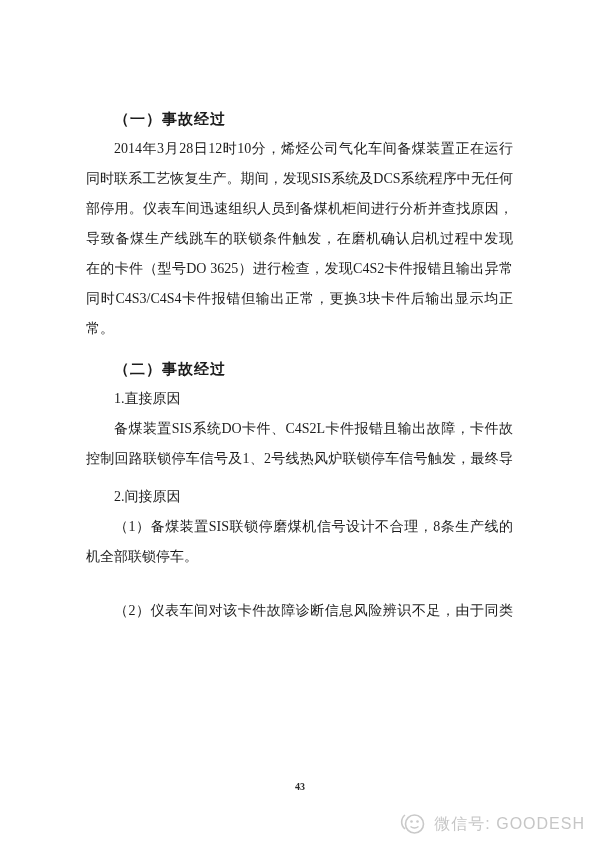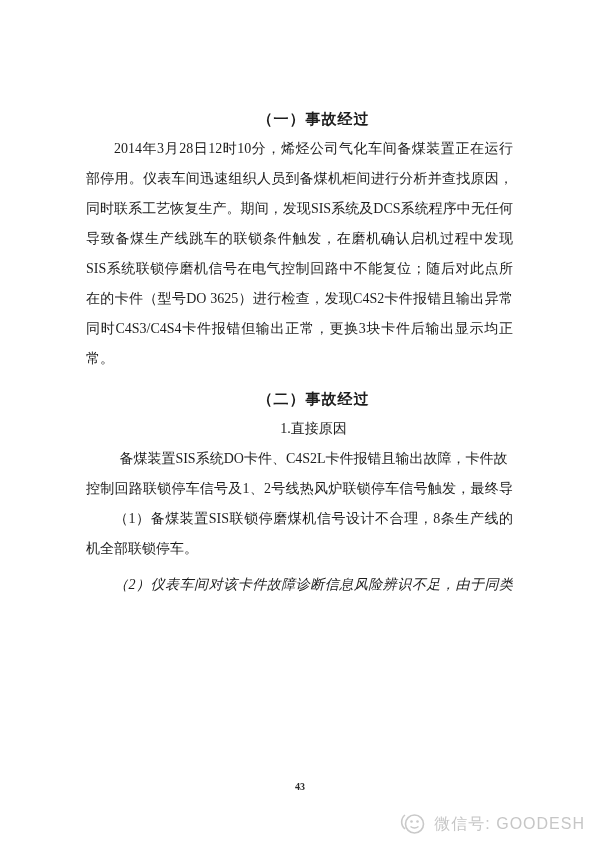--- a/index.html
+++ b/index.html
@@ -26,29 +26,29 @@
     line-height: 30px;
     font-size: 14px;
     overflow: hidden;
     white-space: nowrap;
   }
   .fill {
     white-space: normal;
     text-align: justify;
     text-align-last: justify;
   }
-  .indent { text-indent: 28px; text-align: center; }
+  .indent { text-indent: 28px; }
   .heading {
     font-weight: bold;
     font-size: 15px;
     letter-spacing: 1px;
   }
   .mt10 { margin-top: 10px; }
   .mt8  { margin-top: 8px; }
-  .mt6  { margin-top: 6px; font-style: italic; }
+  .mt6  { margin-top: 24px; }
   sup {
     font-size: 9px;
     line-height: 0;
     vertical-align: 6px;
   }
   .pagenum {
     position: absolute;
     top: 781px;
     left: 0;
     width: 600px;
@@ -73,38 +73,38 @@
 </style>
 </head>
 <body>
 
 <div class="doc">
 
   <div class="line heading indent">（一）事故经过</div>
 
   <div>
     <div class="line fill indent">2014年3月28日12时10分，烯烃公司气化车间备煤装置正在运行</div>
+    <div class="line fill">同时联系工艺恢复生产。期间，发现SIS系统及DCS系统程序中无任何</div>
     <div class="line fill">部停用。仪表车间迅速组织人员到备煤机柜间进行分析并查找原因，</div>
-    <div class="line fill">同时联系工艺恢复生产。期间，发现SIS系统及DCS系统程序中无任何</div>
     <div class="line fill">导致备煤生产线跳车的联锁条件触发，在磨机确认启机过程中发现</div>
-    <div class="line fill">SIS系统联锁停磨机信号在电气控制回路中不能复位；随后对此点所</div>
     <div class="line fill">在的卡件（型号DO 3625）进行检查，发现C4S2卡件报错且输出异常</div>
     <div class="line fill">同时C4S3/C4S4卡件报错但输出正常，更换3块卡件后输出显示均正</div>
     <div class="line">常。</div>
   </div>
 
   <div class="line heading indent mt10">（二）事故经过</div>
 
   <div class="line indent">1.直接原因</div>
 
   <div>
     <div class="line fill indent">备煤装置SIS系统DO卡件、C4S2L卡件报错且输出故障，卡件故障</div>
     <div class="line fill">控制回路联锁停车信号及1、2号线热风炉联锁停车信号触发，最终导</div>
   </div>
 
+  <div class="line indent mt8">2.间接原因</div>
 
   <div>
     <div class="line fill indent">（1）备煤装置SIS联锁停磨煤机信号设计不合理，8条生产线的</div>
     <div class="line">机全部联锁停车。</div>
   </div>
 
   <div>
     <div class="line fill indent mt6">（2）仪表车间对该卡件故障诊断信息风险辨识不足，由于同类</div>
   </div>
 

